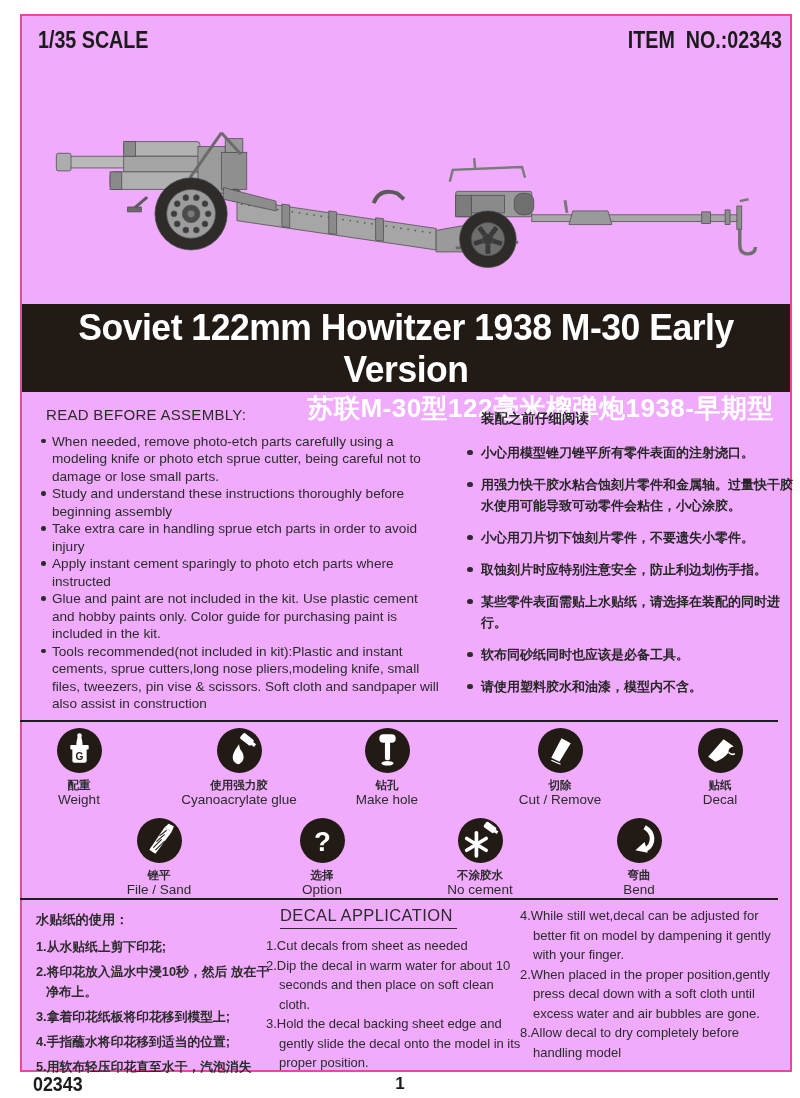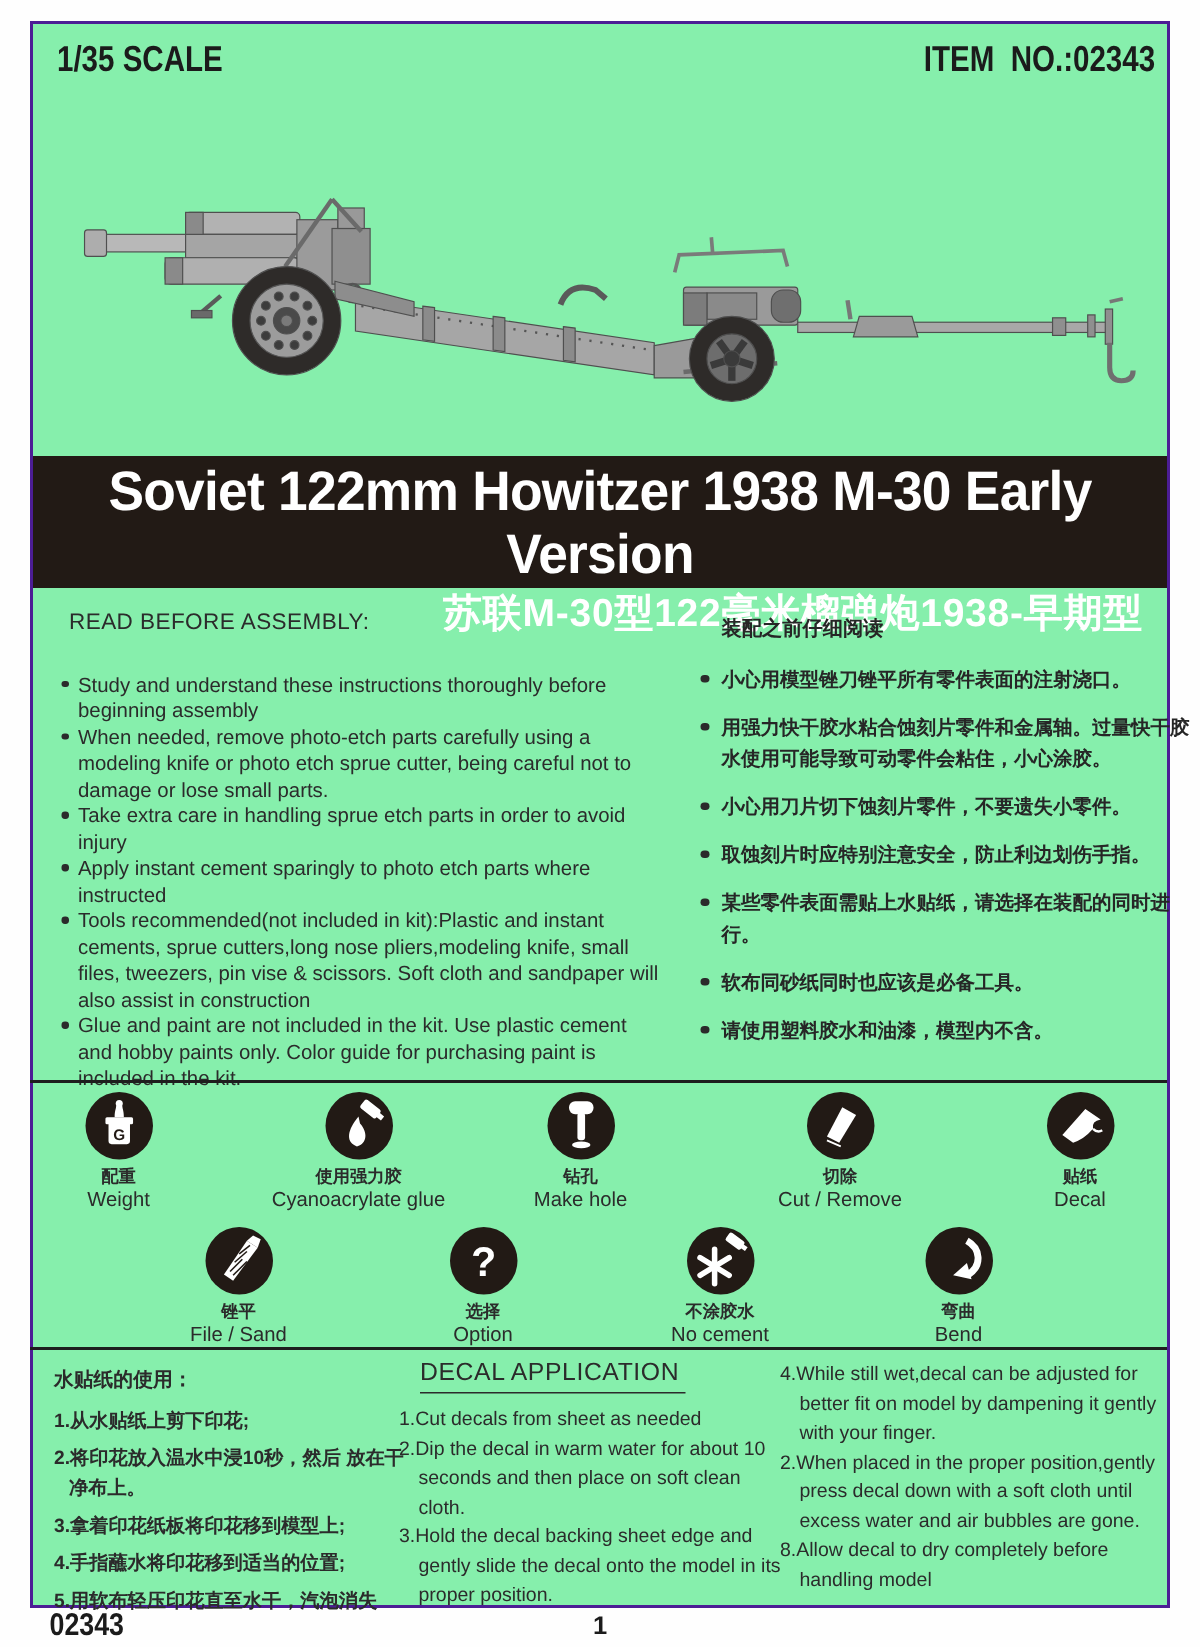--- a/index.html
+++ b/index.html
@@ -1,36 +1,36 @@
 <!DOCTYPE html>
 <html><head>
 <meta charset="utf-8">
 <style>
   html,body{margin:0;padding:0;background:#fff;}
   .page{position:relative;width:800px;height:1098px;background:#fefefe;
         font-family:"Liberation Sans", sans-serif;color:#2b2b2b;overflow:hidden;}
   .frame{position:absolute;left:20px;top:14px;width:756px;height:1054px;
-         border:2px solid #4c1d95;background:#86efac;}
+         border:2px solid #ec4899;background:#f0abfc;padding-left:12px;}
   
   .hdr{position:absolute;top:10px;font-weight:bold;font-size:24px;color:#1b1b1b;
        letter-spacing:0px;white-space:pre;}
   .hdr-scale{left:16px;transform:scaleX(.82);transform-origin:left top;}
   .hdr-item{right:8px;transform:scaleX(.82);transform-origin:right top;}
   
   .drawing{position:absolute;left:8px;top:92px;width:742px;height:198px;}
   .drawing svg{width:100%;height:100%;}
   
   .banner{position:absolute;left:0;top:288px;width:100%;height:88px;background:#221a15;}
   .banner .t1{margin-top:3px;text-align:center;color:#fff;font-weight:bold;font-size:37px;
               letter-spacing:-.5px;transform:scaleX(.96);}
   .banner .t2{text-align:right;padding-right:16px;color:#fff;font-weight:bold;font-size:26px;
               margin-top:0px;letter-spacing:.5px;}
   
   .col-en{position:absolute;left:18px;top:390px;width:404px;font-size:13.6px;line-height:17.5px;}
-  .col-en h3{font-size:15px;font-weight:normal;margin:0 0 24px 6px;letter-spacing:.3px;}
+  .col-en h3{font-size:15px;font-weight:normal;margin:0 0 9px 6px;letter-spacing:.3px;}
   .bullet{position:relative;padding-left:12px;}
   .bullet::before{content:"";position:absolute;left:1px;top:6.2px;width:4.6px;height:4.6px;
                   border-radius:50%;background:#2b2b2b;}
   .col-zh{position:absolute;left:444px;top:392px;width:334px;font-size:13px;line-height:21px;
           font-weight:bold;color:#262626;}
   .col-zh h3{font-size:13.5px;margin:0 16px 13px 15px;}
   .col-zh .bullet{padding-left:15px;margin-bottom:11px;}
   .col-zh .bullet::before{width:5.5px;height:5.5px;top:7.5px;}
   
   .div1,.div2{position:absolute;left:-2px;width:758px;border-top:2px solid #1e1e1e;}
@@ -143,26 +143,26 @@
       </svg>
     </div>
 
     <div class="banner">
       <div class="t1">Soviet 122mm Howitzer 1938 M-30 Early Version</div>
       <div class="t2">苏联M-30型122毫米榴弹炮1938-早期型</div>
     </div>
 
     <div class="col-en">
       <h3>READ BEFORE ASSEMBLY:</h3>
+      <div class="bullet">When needed, remove photo-etch parts carefully using a modeling knife or photo etch sprue cutter, being careful not to damage or lose small parts.</div>
       <div class="bullet">Study and understand these instructions thoroughly before beginning assembly</div>
-      <div class="bullet">When needed, remove photo-etch parts carefully using a modeling knife or photo etch sprue cutter, being careful not to damage or lose small parts.</div>
       <div class="bullet">Take extra care in handling sprue etch parts in order to avoid injury</div>
       <div class="bullet">Apply instant cement sparingly to photo etch parts where instructed</div>
+      <div class="bullet">Glue and paint are not included in the kit. Use plastic cement and hobby paints only. Color guide for purchasing paint is included in the kit.</div>
       <div class="bullet">Tools recommended(not included in kit):Plastic and instant cements, sprue cutters,long nose pliers,modeling knife, small files, tweezers, pin vise &amp; scissors. Soft cloth and sandpaper will also assist in construction</div>
-      <div class="bullet">Glue and paint are not included in the kit. Use plastic cement and hobby paints only. Color guide for purchasing paint is included in the kit.</div>
     </div>
     <div class="col-zh">
       <h3>装配之前仔细阅读</h3>
       <div class="bullet">小心用模型锉刀锉平所有零件表面的注射浇口。</div>
       <div class="bullet">用强力快干胶水粘合蚀刻片零件和金属轴。过量快干胶水使用可能导致可动零件会粘住，小心涂胶。</div>
       <div class="bullet">小心用刀片切下蚀刻片零件，不要遗失小零件。</div>
       <div class="bullet">取蚀刻片时应特别注意安全，防止利边划伤手指。</div>
       <div class="bullet">某些零件表面需贴上水贴纸，请选择在装配的同时进行。</div>
       <div class="bullet">软布同砂纸同时也应该是必备工具。</div>
       <div class="bullet">请使用塑料胶水和油漆，模型内不含。</div>

